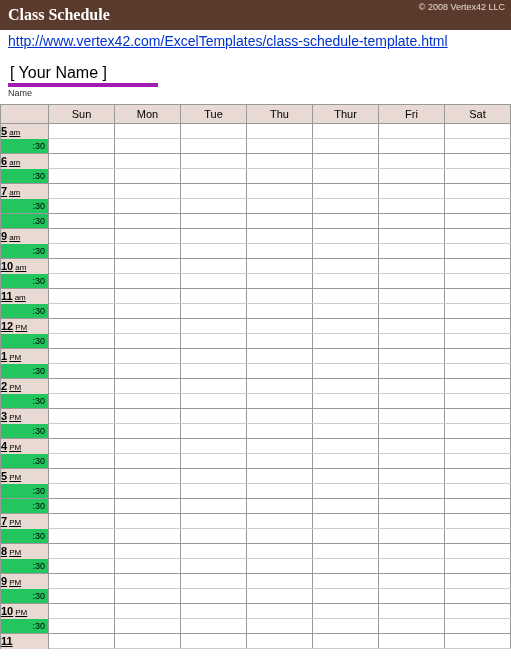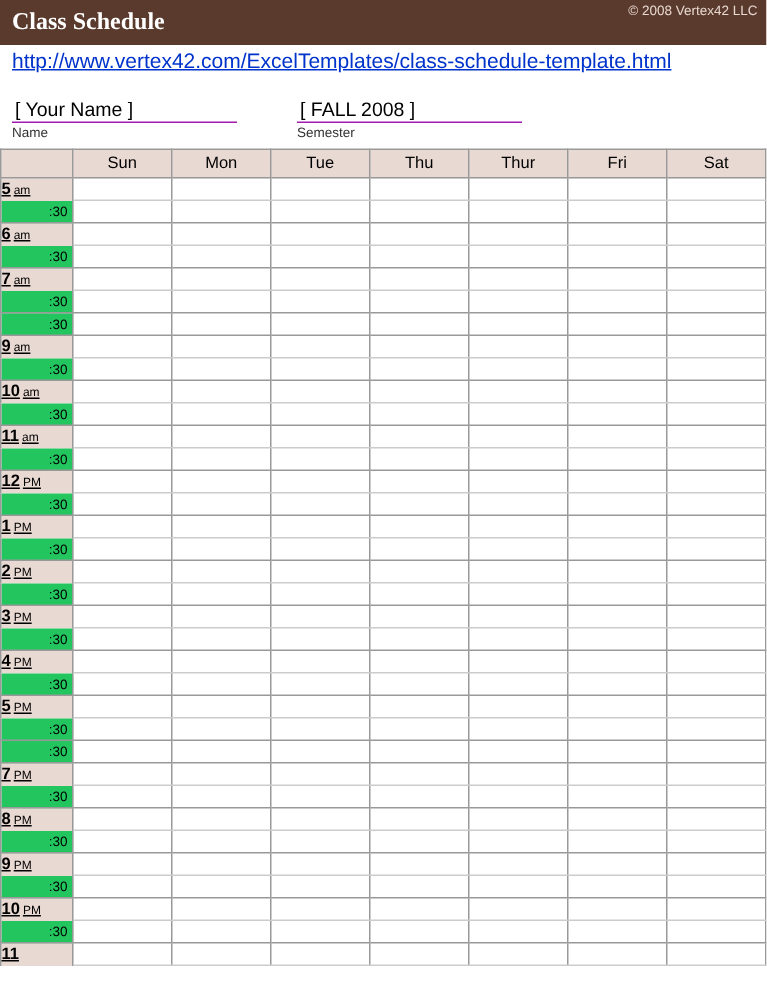--- a/index.html
+++ b/index.html
@@ -4,21 +4,21 @@
 <style>
 * { margin: 0; padding: 0; box-sizing: border-box; }
 body { font-family: Arial, sans-serif; width: 511px; background: #fff; }
 .header-bar { background: #5b3a2e; color: #fff; padding: 6px 8px; position: relative; }
 .header-bar h1 { font-size: 16px; font-weight: bold; font-family: Georgia, serif; }
 .copyright { position: absolute; right: 6px; top: 2px; font-size: 9px; color: #e8d8d0; }
 .link-row { padding: 2px 8px 6px 8px; }
 .link-row a { color: #0033cc; font-size: 14px; text-decoration: underline; cursor: pointer; }
 .info-section { padding: 8px 8px 6px 8px; display: flex; gap: 40px; }
 .info-block { flex: 0 0 auto; }
-.info-value { font-size: 13px; border-bottom: 1px solid #a21caf; display: inline-block; min-width: 150px; padding: 0 2px 1px 2px; }
+.info-value { font-size: 16px; border-bottom: 4px solid #a21caf; display: inline-block; min-width: 150px; padding: 0 2px 1px 2px; }
 .info-label { font-size: 9px; color: #333; margin-top: 1px; }
 .schedule { border-collapse: collapse; width: 100%; table-layout: fixed; }
 .schedule th { background: #e9d9d3; font-size: 11px; font-weight: normal; padding: 3px 0; border: 1px solid #999; }
 .schedule th.time-head { width: 48px; background: #e9d9d3; border: 1px solid #999; }
 .schedule td { border: 1px solid #999; height: 15px; font-size: 9px; background: #fdf8f7; }
 .schedule td.day-cell { background: #fff; }
 .schedule td.hour-cell { text-align: left; padding-right: 3px; background: #e9d9d3; font-weight: bold; font-size: 11px; border-bottom: none; vertical-align: middle; text-decoration: underline; }
 .schedule td.hour-cell .ampm { font-size: 8px; font-weight: normal; margin-left: 2px; }
 .schedule td.half-cell { text-align: right; padding-right: 3px; background: #22c55e; font-size: 9px; border-top: none; vertical-align: middle; }
 .schedule tr.hour-row td.day-cell { border-bottom: 1px solid #ccc; }
@@ -33,24 +33,20 @@
 </div>
 <div class="link-row">
   <a>http://www.vertex42.com/ExcelTemplates/class-schedule-template.html</a>
 </div>
 
 <div class="info-section">
   <div class="info-block">
     <div class="info-value">[  Your Name  ]</div>
     <div class="info-label">Name</div>
   </div>
-  <div class="info-block">
-    <div class="info-value">[  FALL 2008  ]</div>
-    <div class="info-label">Semester</div>
-  </div>
 </div>
 
 <table class="schedule">
   <thead>
     <tr>
       <th class="time-head"></th>
       <th>Sun</th>
       <th>Mon</th>
       <th>Tue</th>
       <th>Thu</th>

